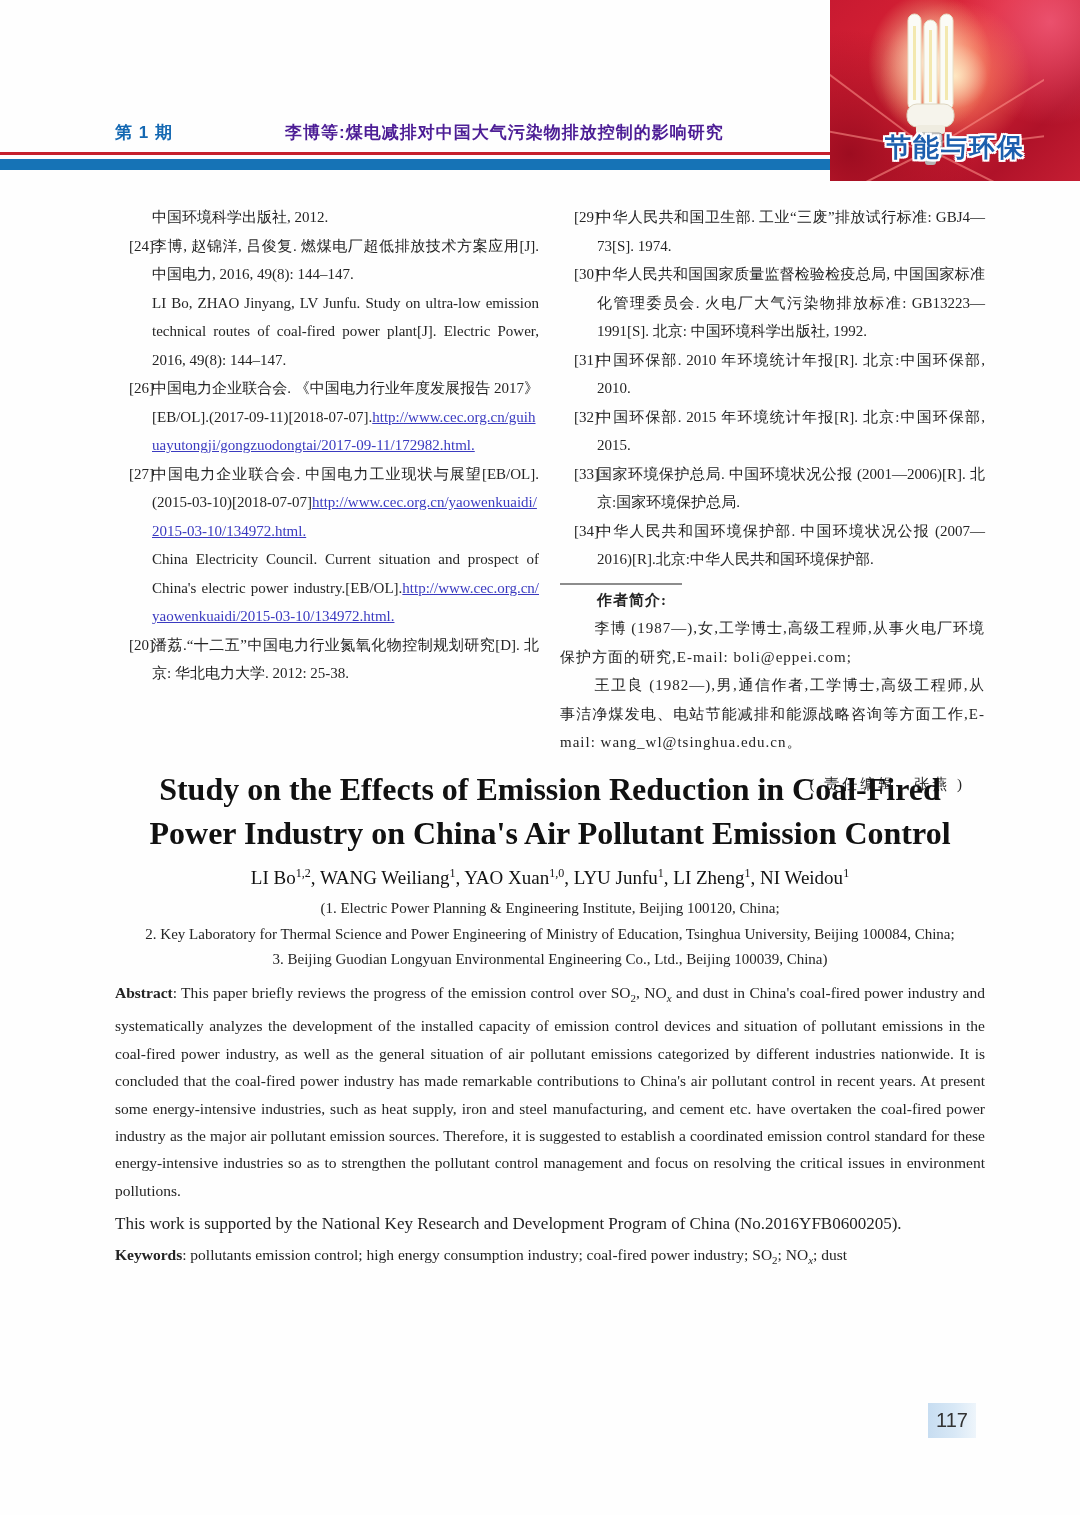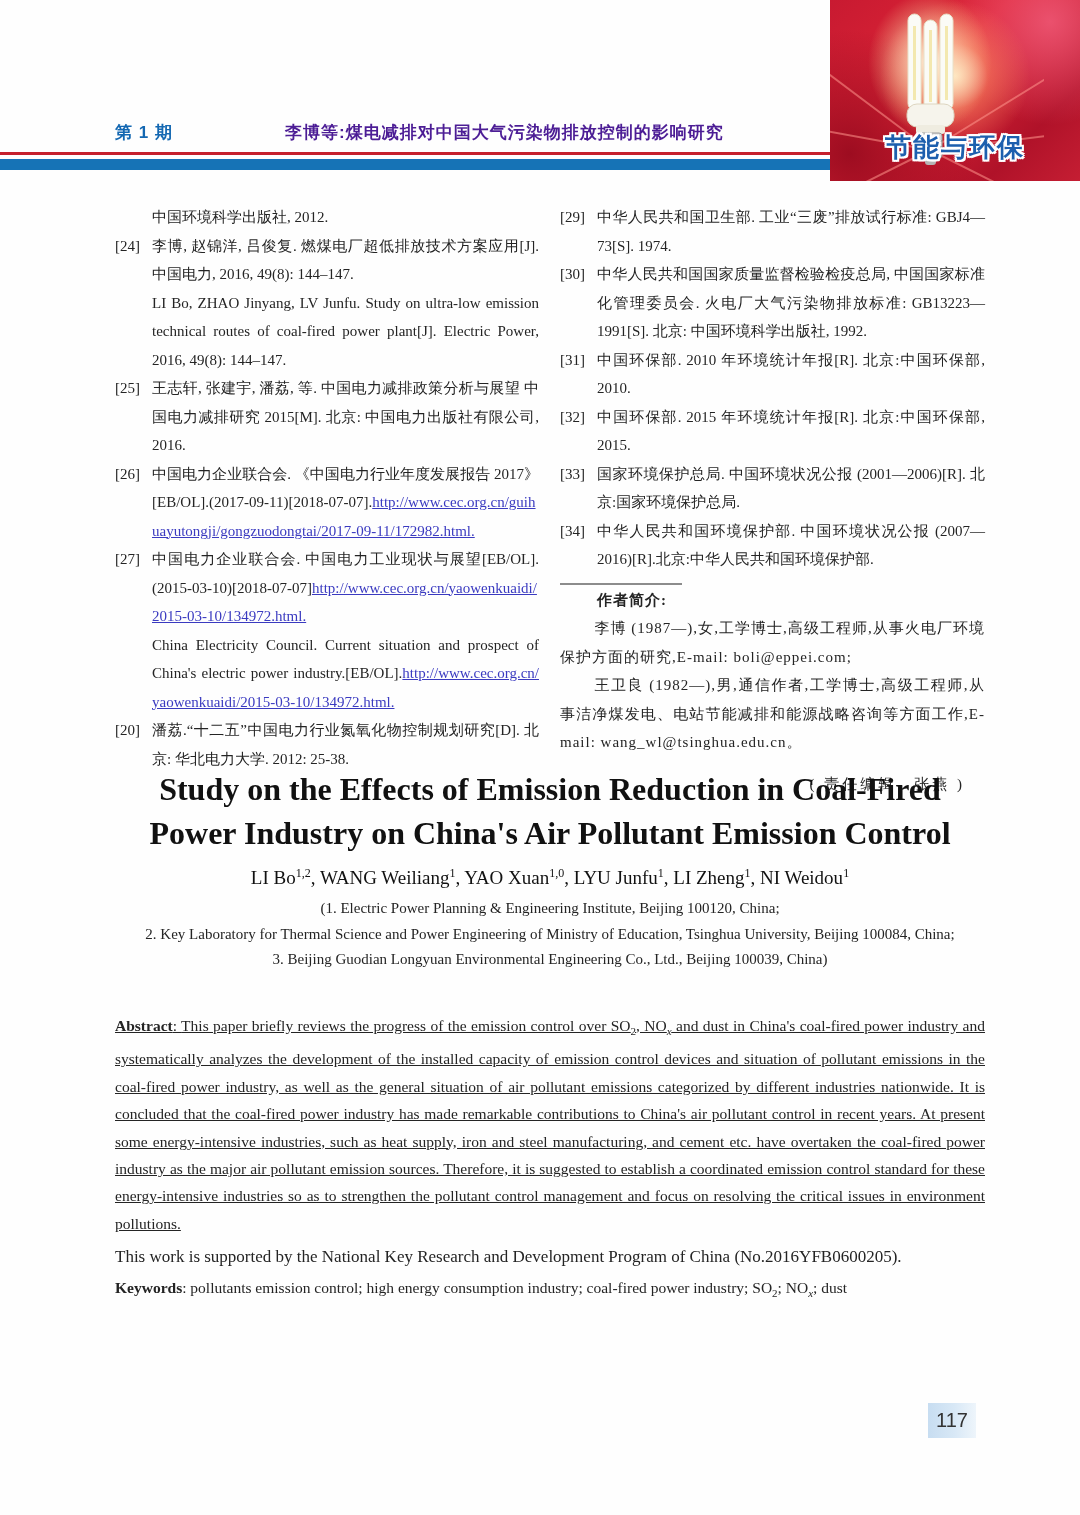--- a/index.html
+++ b/index.html
@@ -40,41 +40,41 @@
     text-shadow:-2px -2px 0 #fff, 2px -2px 0 #fff, -2px 2px 0 #fff, 2px 2px 0 #fff,
                  0 -2px 0 #fff, 0 2px 0 #fff, -2px 0 0 #fff, 2px 0 0 #fff;
   }
 
   
   .refs { position:absolute; left:115px; top:203px; width:872px; display:flex; }
   .col-left  { width:424px; }
   .col-right { width:425px; margin-left:21px; }
   .refs, .bio { font-size:15px; line-height:28.5px; text-align:justify; }
   .ref { position:relative; padding-left:37px; }
-  .ref-id { position:absolute; left:0; top:0; }
+  .ref-id { position:absolute; left:14px; top:0; }
   .ref p { margin:0; }
   .cont { padding-left:37px; }
   .url { color:#3a3ac0; text-decoration:underline; word-break:break-all; cursor:pointer; }
 
   
   .footnote-rule { width:122px; border-top:2px solid #8c8c8c; margin:9px 0 1px 0; }
   .bio-heading { font-weight:bold; padding-left:37px; letter-spacing:1px; }
   .bio p.bio-para { text-indent:2.3em; letter-spacing:1px; }
   .editor-note { margin-top:13px; text-align:right; padding-right:20px; letter-spacing:3px; text-indent:0 !important; }
 
   
   .english { position:absolute; left:115px; top:767px; width:870px; }
   .en-title {
     font-size:32px; font-weight:bold; text-align:center; line-height:44px;
     padding:0 6px; color:#111;
   }
   .en-authors { text-align:center; font-size:19px; margin-top:11px; color:#111; }
   .en-authors sup { font-size:12px; }
   .en-affils { text-align:center; font-size:15px; line-height:25.5px; margin-top:7px; }
-  .en-abstract { margin-top:39px; font-size:15.5px; line-height:27.4px; text-align:justify;text-decoration:underline; }
+  .en-abstract { margin-top:6px; font-size:15.5px; line-height:27.4px; text-align:justify; }
   .en-abstract b, .en-keywords b { font-weight:bold; }
   .en-support { margin-top:10px; font-size:17px; }
   .en-keywords { margin-top:12px; font-size:15.5px; }
   sub { font-size:11px; }
   .it { font-style:italic; }
 
   
   .page-number {
     position:absolute; left:928px; top:1403px; width:48px; height:35px;
     background:linear-gradient(90deg,#c7ddf1 0%, #d8e8f6 55%, #eef5fb 100%);
@@ -143,24 +143,20 @@
       <div class="cont">
         <span>中国环境科学出版社, 2012.</span>
       </div>
 
       <div class="ref">
         <span class="ref-id">[24]</span>
         <p><span>李博, 赵锦洋, 吕俊复. 燃煤电厂超低排放技术方案应用[J]. 中国电力, 2016, 49(8): 144–147.</span></p>
         <p><span>LI Bo, ZHAO Jinyang, LV Junfu. Study on ultra-low emission technical routes of coal-fired power plant[J]. Electric Power, 2016, 49(8): 144–147.</span></p>
       </div>
 
-      <div class="ref">
-        <span class="ref-id">[25]</span>
-        <p><span>王志轩, 张建宇, 潘荔, 等. 中国电力减排政策分析与展望 中国电力减排研究 2015[M]. 北京: 中国电力出版社有限公司, 2016.</span></p>
-      </div>
 
       <div class="ref">
         <span class="ref-id">[26]</span>
         <p>
           <span>中国电力企业联合会. 《中国电力行业年度发展报告 2017》[EB/OL].(2017-09-11)[2018-07-07].</span><span class="url">http://www.cec.org.cn/guihuayutongji/gongzuodongtai/2017-09-11/172982.html.</span>
         </p>
       </div>
 
       <div class="ref">
         <span class="ref-id">[27]</span>

